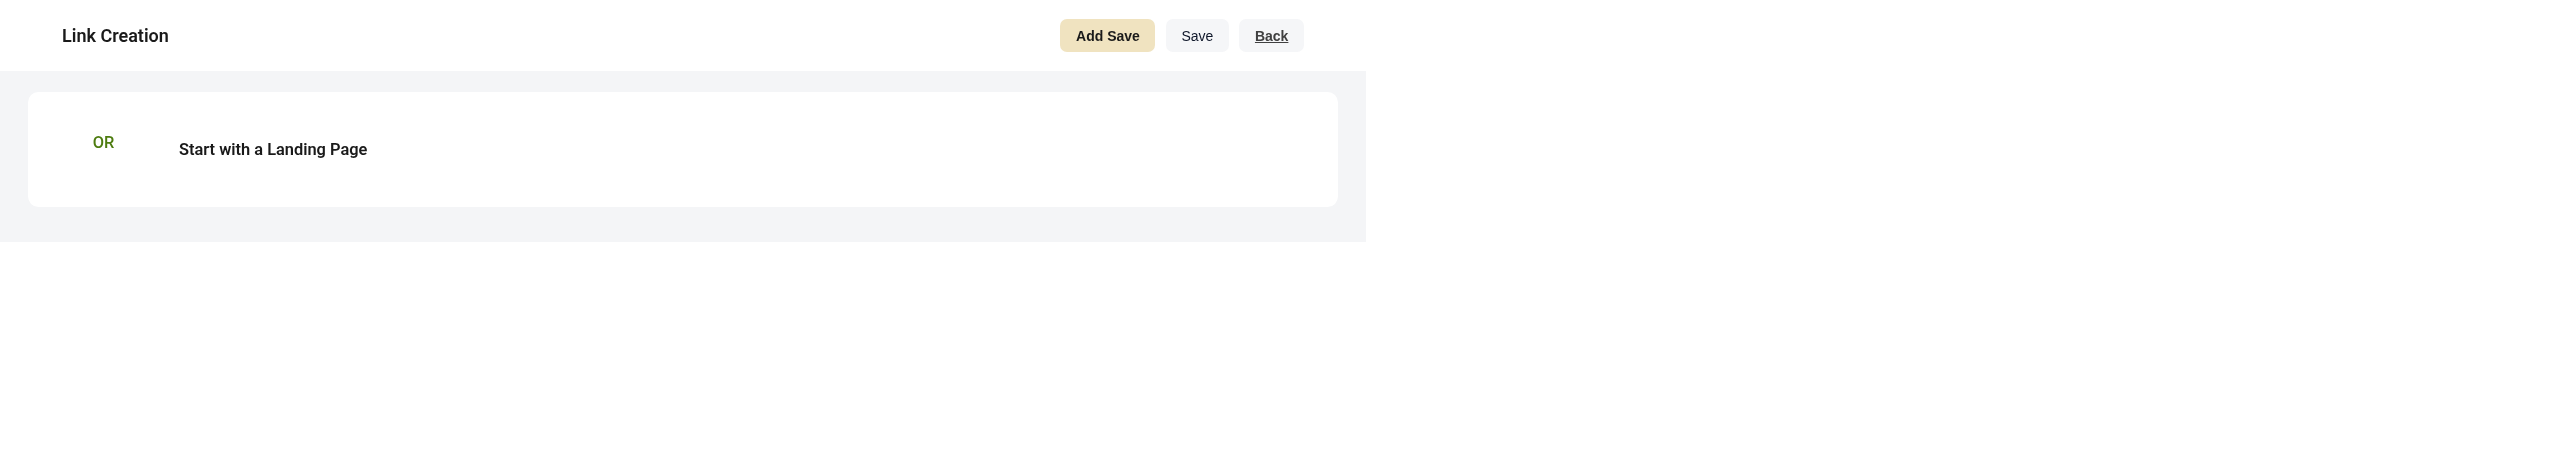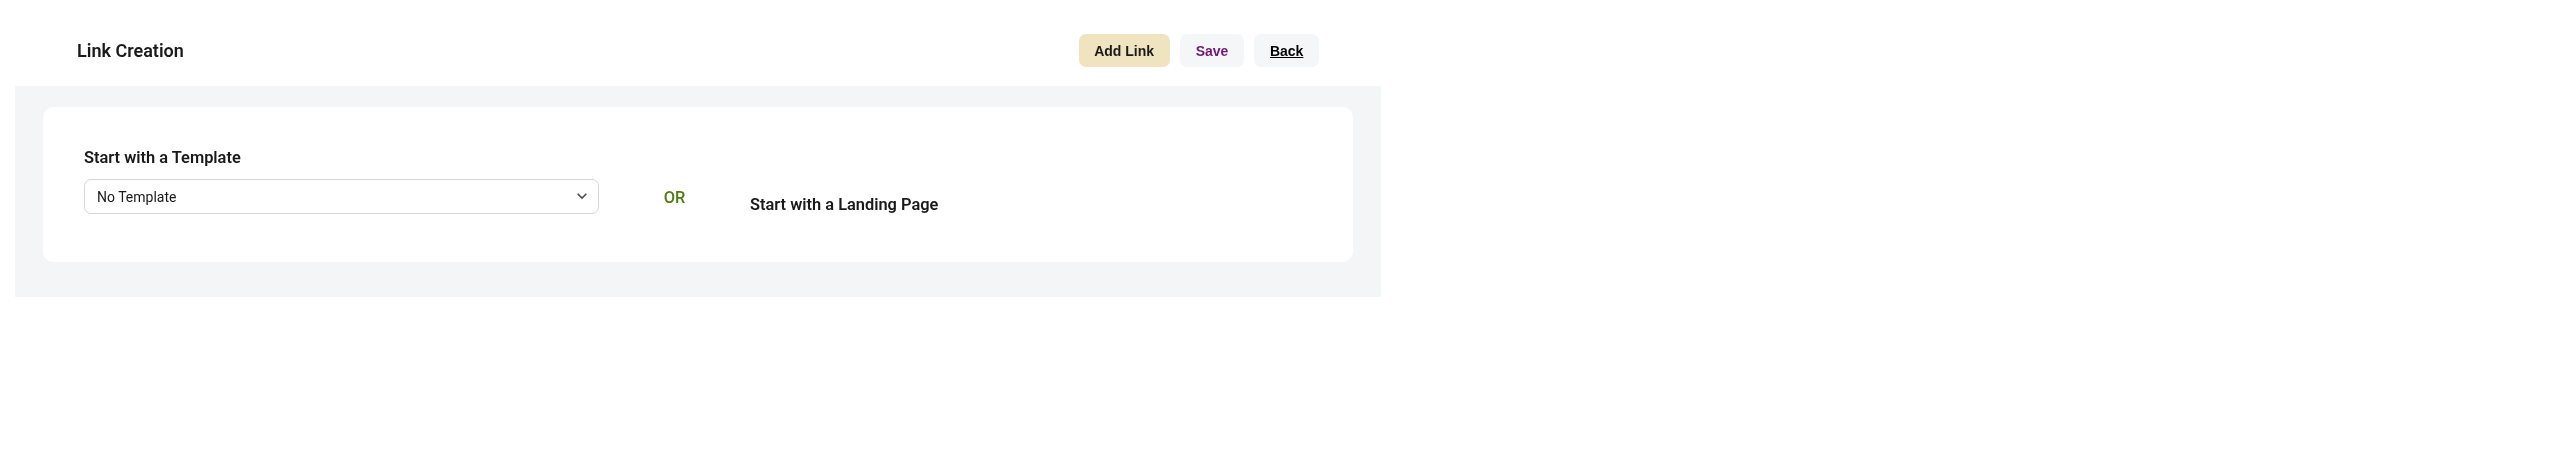--- a/index.html
+++ b/index.html
@@ -5,21 +5,21 @@
     * { box-sizing: border-box; margin: 0; padding: 0; }
     body {
       font-family: -apple-system, BlinkMacSystemFont, "Segoe UI", Roboto, sans-serif;
       background: #ffffff;
       width: 2576px;
       height: 475px;
       color: #1a1a1a;
     }
     .wrapper {
       width: 1366px;
-      margin: 15px;
+      margin: 0;
     }
     .header {
       background: #ffffff;
       padding: 19px 62px;
       display: flex;
       align-items: center;
       justify-content: space-between;
     }
     .page-title {
       font-size: 18px;
@@ -38,26 +38,26 @@
       border: none;
       cursor: pointer;
     }
     .btn-primary {
       background: #f0e3c0;
       color: #1a1a1a;
       font-weight: 600;
     }
     .btn-secondary {
       background: #f5f6f8;
-      color: #701a75;
-      font-weight: 700;
+      color: #0f172a;
+      font-weight: 400;
     }
     .btn-tertiary {
       background: #f5f6f8;
-      color: #000000;
+      color: #404040;
       font-weight: 600;
       text-decoration: underline;
     }
     .content-area {
       background: #f4f5f7;
       padding: 21px 28px 35px 28px;
     }
     .card {
       background: #ffffff;
       border-radius: 10.4px;
@@ -119,42 +119,29 @@
     }
     select option { font-size: 14px; }
   </style>
 </head>
 <body>
 
 <div class="wrapper">
   <div class="header">
     <h1 class="page-title">Link Creation</h1>
     <div class="header-actions">
-      <button class="btn btn-primary">Add Link</button>
+      <button class="btn btn-primary">Add Save</button>
       <button class="btn btn-secondary">Save</button>
       <button class="btn btn-tertiary">Back</button>
     </div>
   </div>
 
   <div class="content-area">
     <div class="card">
 
-      <div class="field-group left">
-        <label class="field-label">Start with a Template</label>
-        <div class="select-wrapper">
-          <select class="select-input">
-            <option>No Template</option>
-          </select>
-          <span class="chevron">
-            <svg width="14" height="14" viewBox="0 0 16 16" fill="none" stroke="currentColor" stroke-width="1.7">
-              <polyline points="3,6 8,11 13,6"></polyline>
-            </svg>
-          </span>
-        </div>
-      </div>
 
       <div class="or-divider">OR</div>
 
       <div class="field-group right">
         <label class="field-label">Start with a Landing Page</label>
       </div>
 
     </div>
   </div>
 </div>

